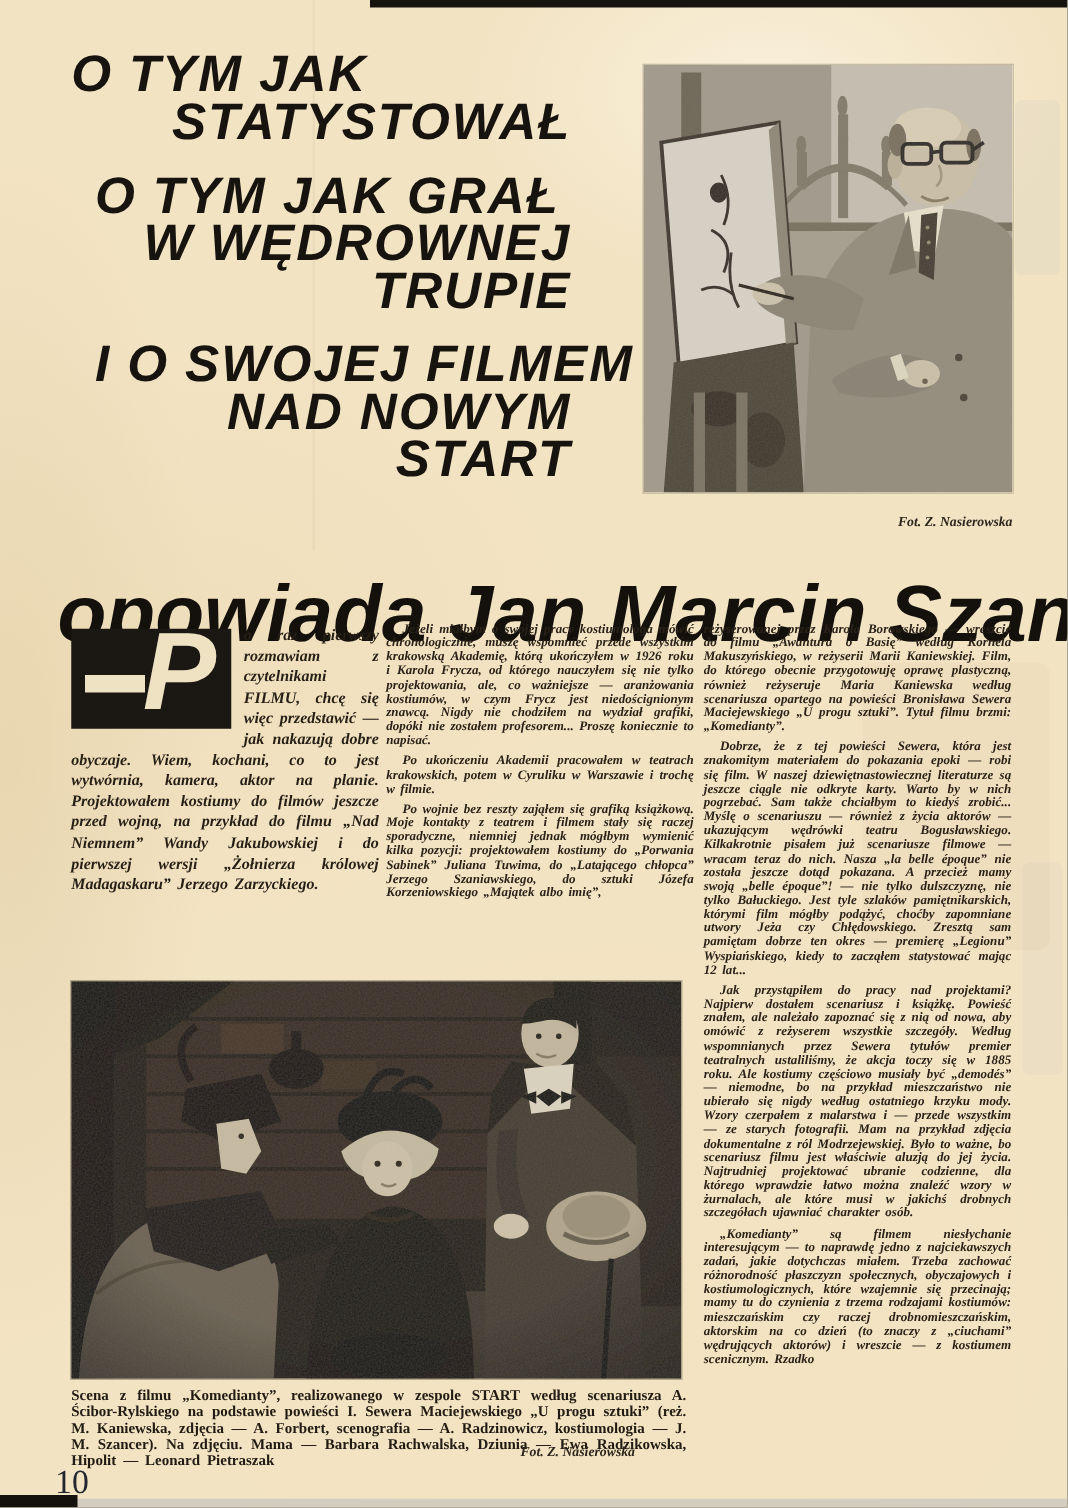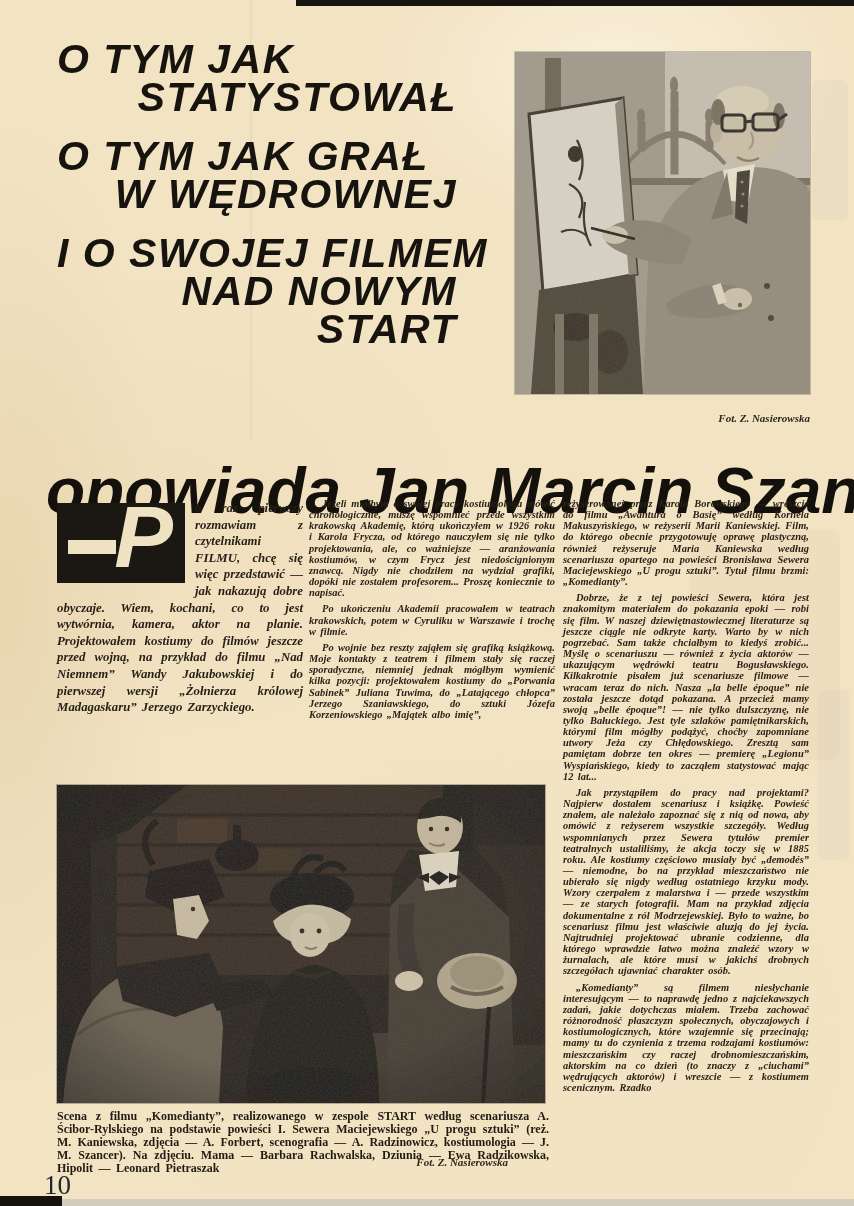--- a/index.html
+++ b/index.html
@@ -25,21 +25,21 @@
 
   
   .mast{position:absolute;left:57px;top:40px;width:400px;}
   .hl{
     font-family:"Liberation Sans", sans-serif;
     font-style:italic;font-weight:bold;
     font-size:41px;line-height:38px;letter-spacing:1.5px;
     color:#17130e;white-space:nowrap;
   }
   .hl.right{text-align:right;}
-  .hl.gap{margin-top:21px;}
+  .hl.gap{margin-top:21px;margin-left:19px;}
 
   
   .byline{
     position:absolute;left:46px;top:418px;width:772px;
     font-family:"Liberation Sans", sans-serif;
     font-style:italic;font-weight:bold;
     font-size:64px;line-height:60px;letter-spacing:0px;
     color:#14110d;text-align:center;white-space:nowrap;
   }
 
@@ -101,20 +101,21 @@
   <div class="crease"></div>
   <div class="ghost1"></div>
   <div class="ghost2"></div>
   <div class="ghost3"></div>
 
   <div class="mast">
     <div class="hl left">O TYM JAK</div>
     <div class="hl right">STATYSTOWAŁ</div>
     <div class="hl left gap">O TYM JAK GRAŁ</div>
     <div class="hl right">W WĘDROWNEJ</div>
+    <div class="hl right">TRUPIE</div>
     <div class="hl left gap">I O SWOJEJ FILMEM</div>
     <div class="hl right">NAD NOWYM</div>
     <div class="hl right">START</div>
   </div>
 
   <div class="photo-portrait">
     <svg viewBox="0 0 295 342" width="295" height="342">
       <defs>
         <filter id="grainA" x="0" y="0" width="100%" height="100%">
           <feTurbulence type="fractalNoise" baseFrequency="0.8" numOctaves="2" result="n"></feTurbulence>

